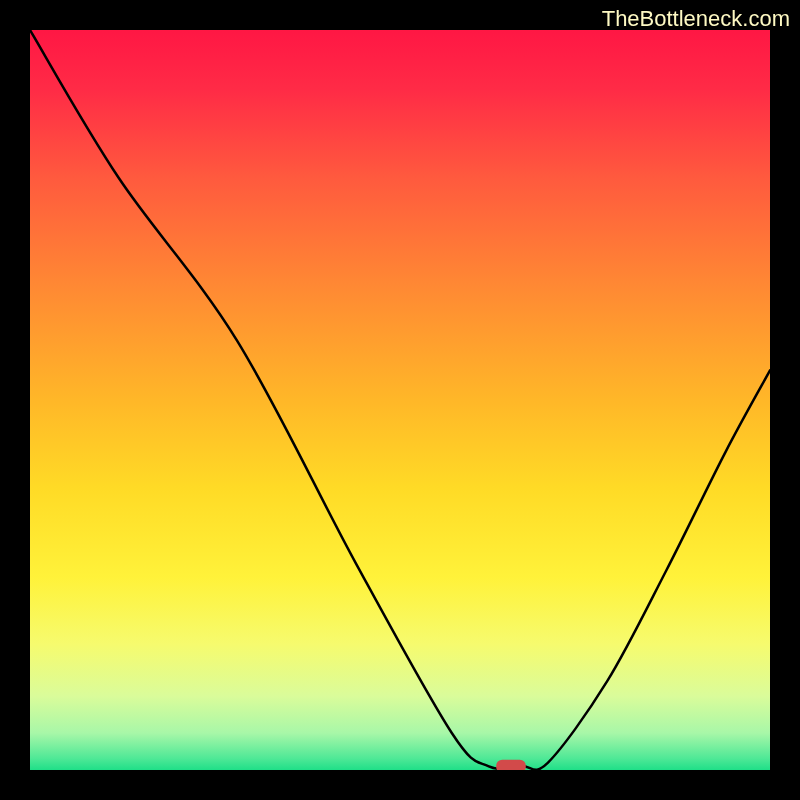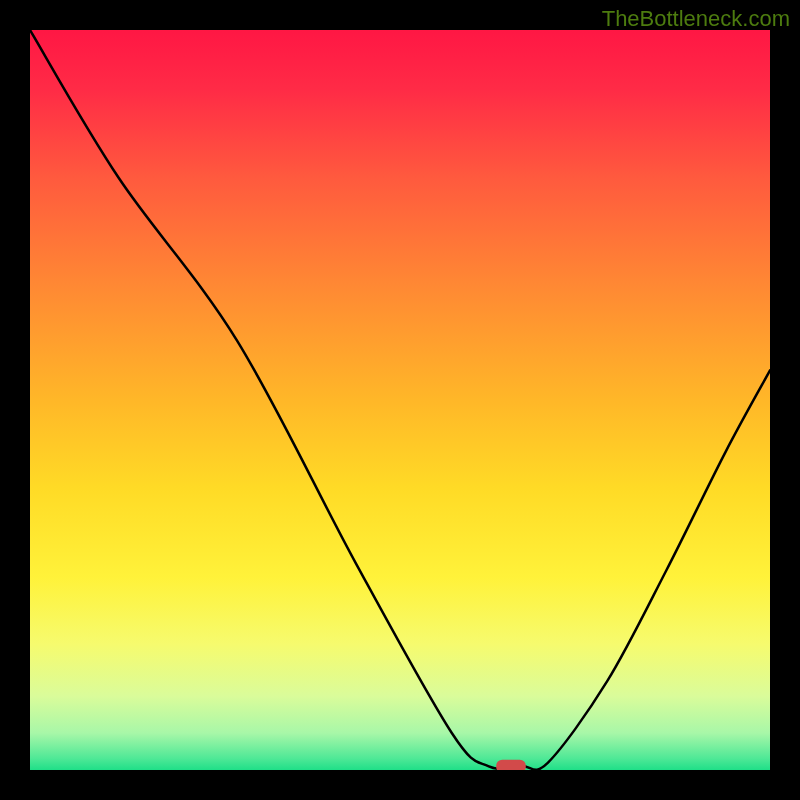--- a/index.html
+++ b/index.html
@@ -14,21 +14,21 @@
   .container {
     position: relative;
     width: 800px;
     height: 800px;
     background: #000;
   }
   .watermark {
     position: absolute;
     top: 6px;
     right: 10px;
-    color: #4d7c0f;
+    color: #fef9c3;
     font-size: 22px;
     font-weight: 500;
     z-index: 5;
     margin-left: 16px;
   }
   .plot {
     position: absolute;
     left: 30px;
     top: 30px;
     width: 740px;

